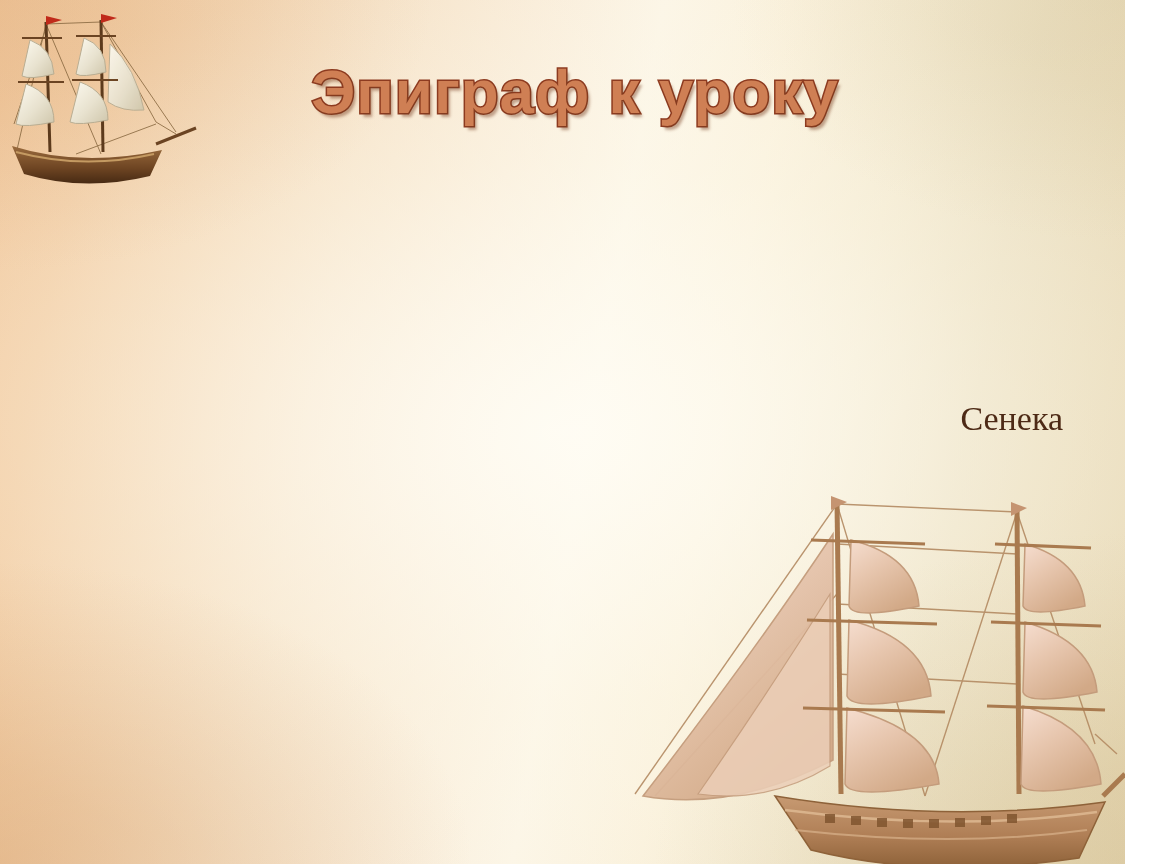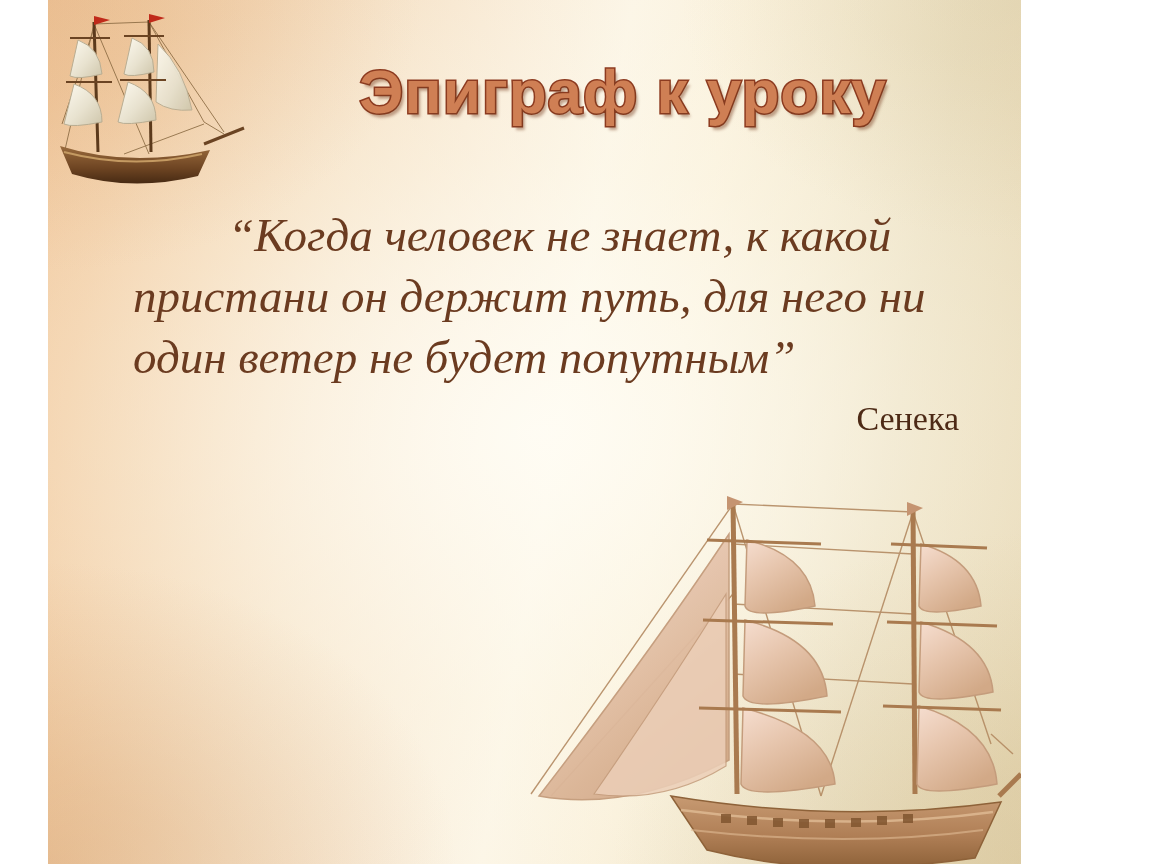--- a/index.html
+++ b/index.html
@@ -7,38 +7,37 @@
     padding: 0;
   }
   body {
     width: 1150px;
     height: 864px;
     overflow: hidden;
     font-family: "Liberation Serif", serif;
   }
   .slide {
     position: relative;
-    width: 973px;
+    width: 1125px;
     height: 864px;
     overflow: hidden;
     background:
       radial-gradient(120% 90% at 50% 50%, rgba(255,253,245,0.85) 0%, rgba(252,246,228,0.45) 35%, rgba(245,231,200,0.15) 60%, rgba(233,196,150,0.05) 100%),
       linear-gradient(100deg,
         #f0c193 0%,
         #f1c79c 8%,
         #f3d3b0 18%,
         #f6e2c9 30%,
         #faeedd 42%,
         #fdf8ec 52%,
         #fbf3e0 62%,
         #f3ead2 72%,
         #eadfc2 82%,
         #e6d8b6 92%,
         #e3d3ae 100%);
-    margin-left: 48px;
   }
   
   .slide::after {
     content: "";
     position: absolute;
     inset: 0;
     pointer-events: none;
     background:
       radial-gradient(60% 50% at 0% 100%, rgba(214,162,112,0.45) 0%, rgba(214,162,112,0.0) 70%),
       radial-gradient(55% 45% at 0% 0%, rgba(222,176,130,0.35) 0%, rgba(222,176,130,0.0) 70%),
@@ -160,25 +159,20 @@
 
       <path d="M6 142 q70 22 150 4 l-12 26 q-66 16 -126 -2 z" fill="url(#hullA)"></path>
       <path d="M10 148 q68 18 138 2" stroke="#c49a62" stroke-width="2" fill="none"></path>
 
       <line x1="150" y1="140" x2="190" y2="124" stroke="#6b4423" stroke-width="3"></line>
     </svg>
   </div>
 
   <div class="title">Эпиграф к уроку</div>
 
-  <div class="quote">
-    <span class="l1">“Когда человек не знает, к какой</span>
-    <span class="l2">пристани он держит путь, для него ни</span>
-    <span class="l3">один ветер не будет попутным”</span>
-  </div>
 
   <div class="author">Сенека</div>
 
   <div class="ship-big">
     <svg viewBox="0 0 500 420" width="500" height="420" aria-hidden="true">
       <defs>
         <linearGradient id="sailB" x1="0" y1="0" x2="0.6" y2="1">
           <stop offset="0%" stop-color="#f6ded0"></stop>
           <stop offset="45%" stop-color="#e7c6ae"></stop>
           <stop offset="100%" stop-color="#d2a987"></stop>

